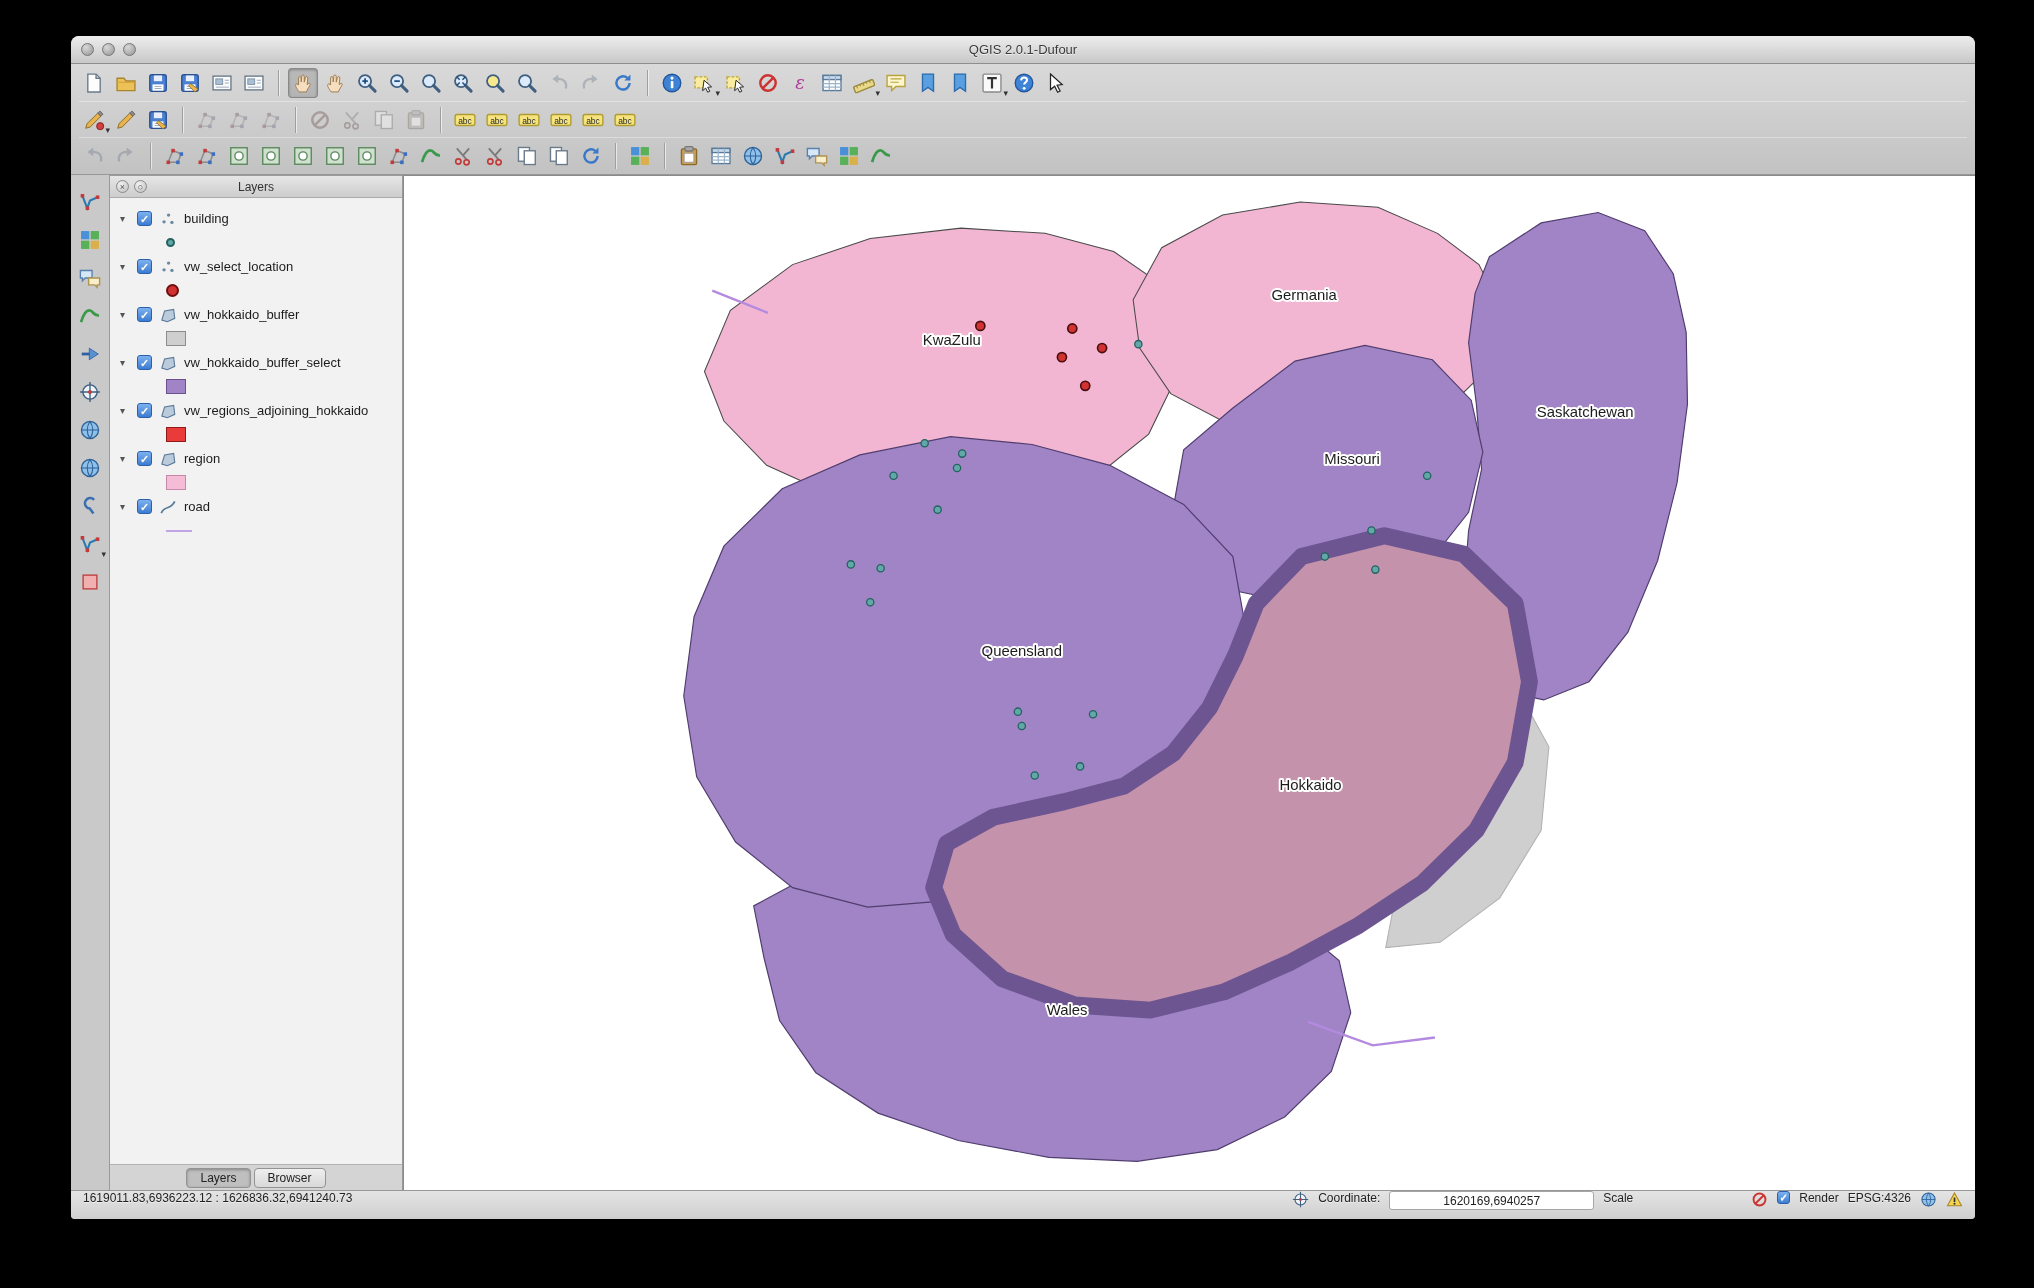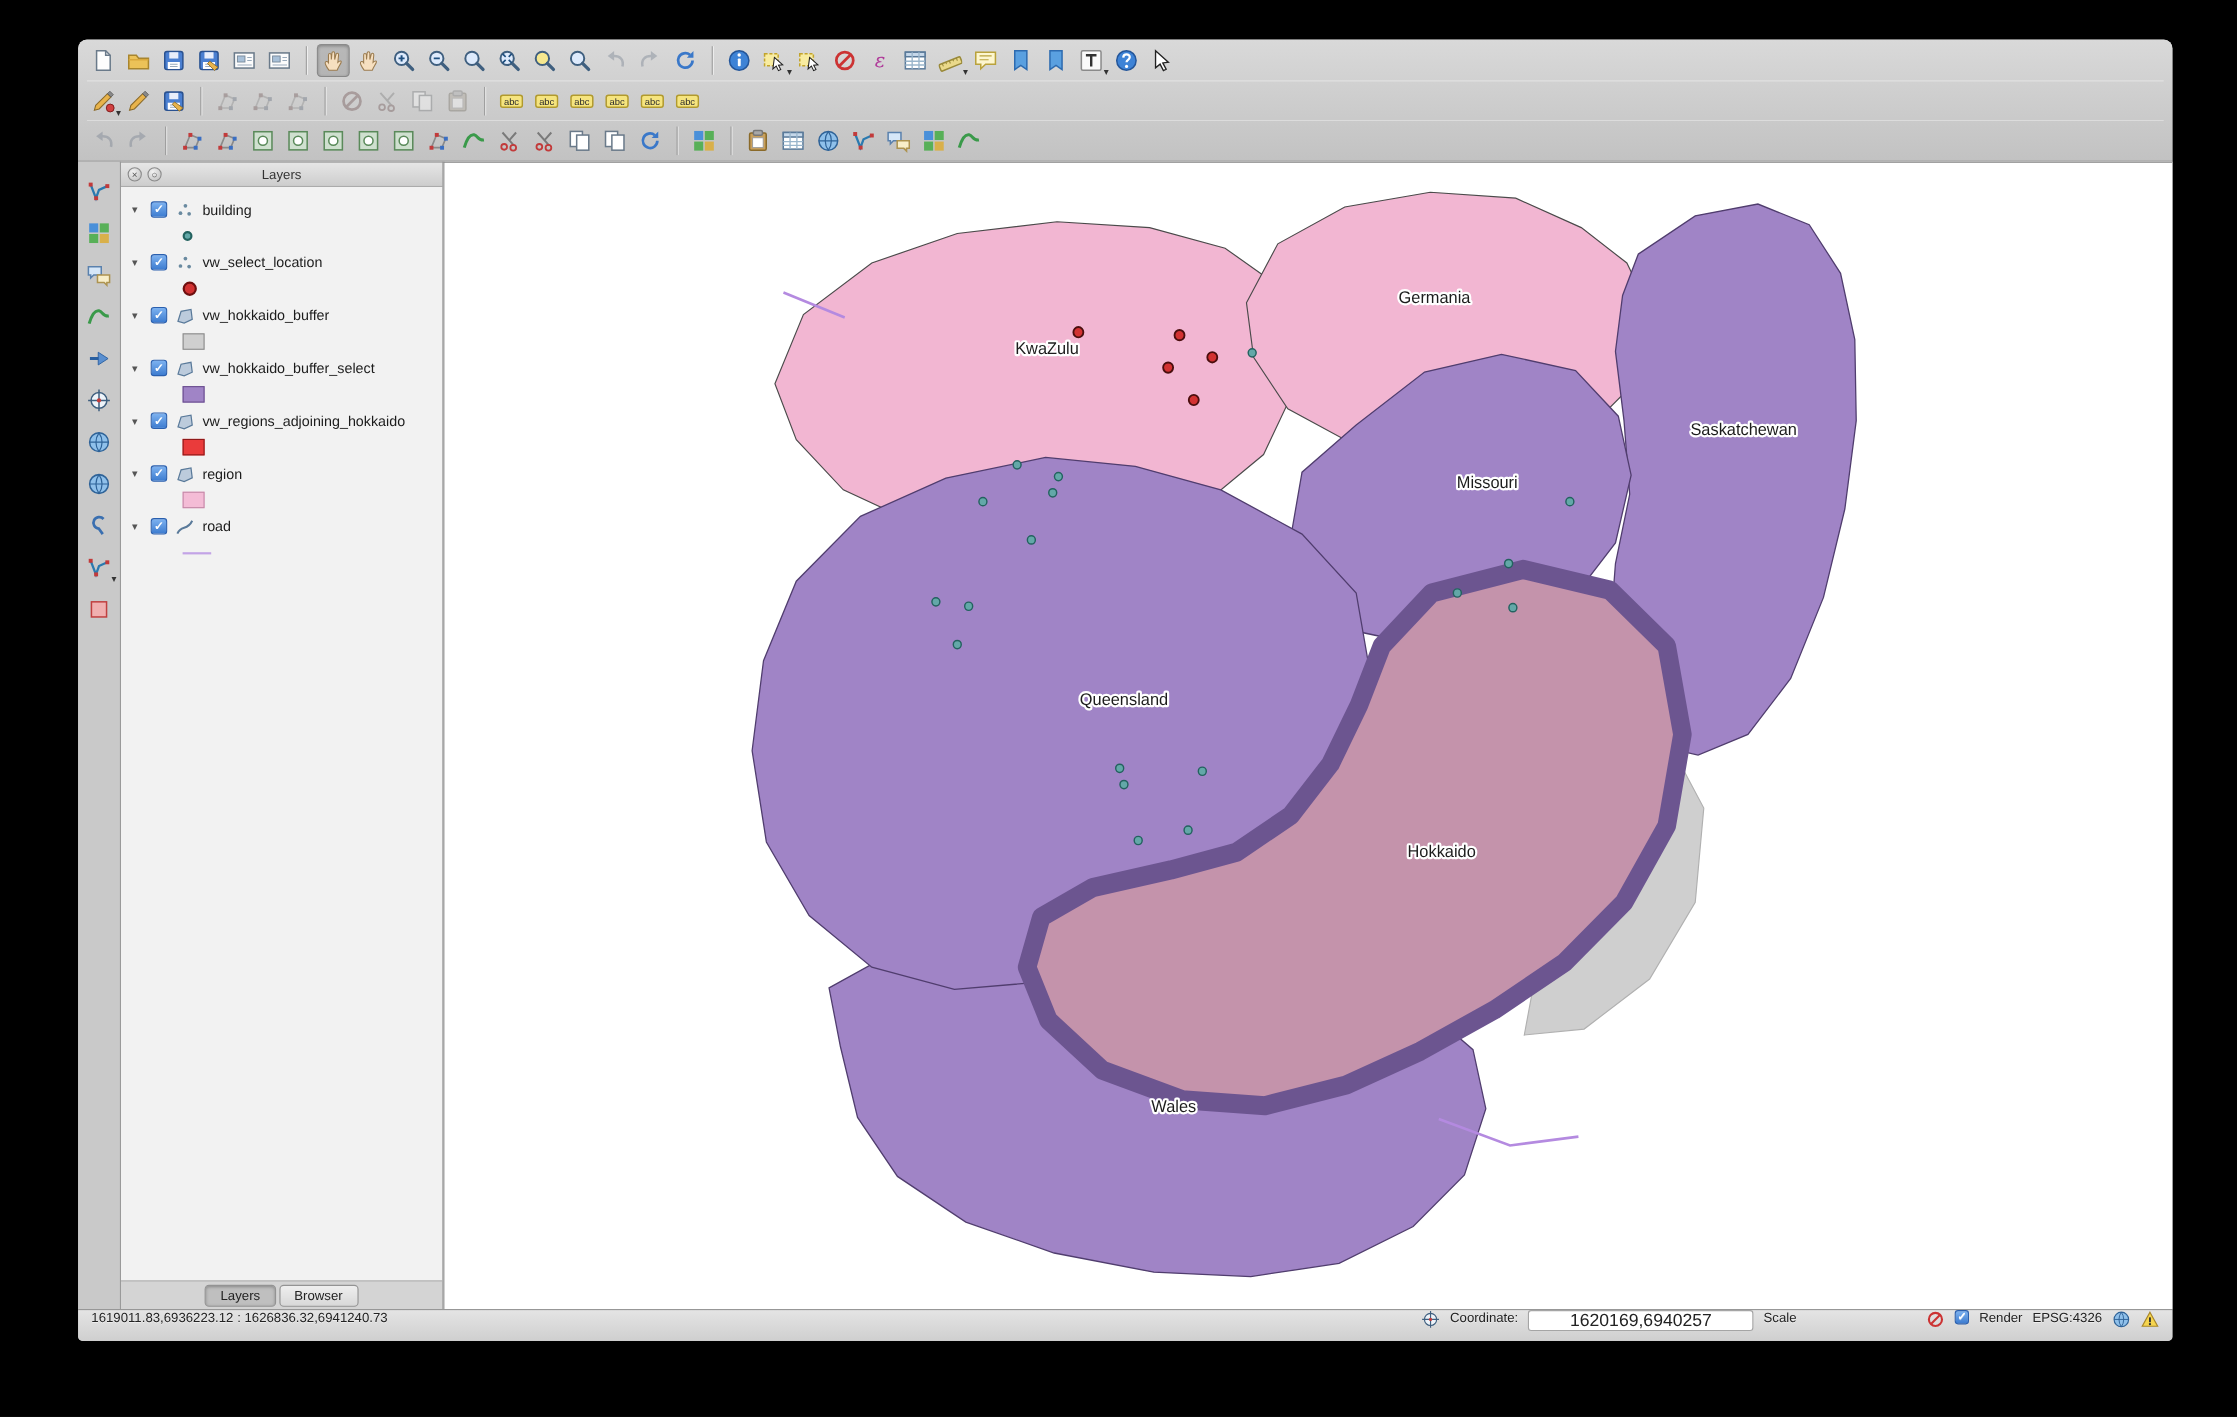--- a/index.html
+++ b/index.html
@@ -87,21 +87,21 @@
     stroke-linejoin:round; text-anchor:middle; }
 
   
   .statusbar { flex:none; height:29px; background:linear-gradient(#e4e4e4,#cfcfcf);
     border-top:1px solid #979797; display:flex; align-items:flex-start; font-size:12px;
     color:#222; padding:0 12px; gap:9px; text-shadow:0 1px 0 rgba(255,255,255,.5); }
   .sb-spacer { flex:1; }
   .sb-icon { width:17px; height:17px; flex:none; }
   .sb-field { background:#fff; border:1px solid #a5a5a5; border-radius:3px;
     height:19px; min-width:205px; display:flex; align-items:center;
-    justify-content:center; font-size:16px; text-shadow:none; }
+    justify-content:center; font-size:12px; text-shadow:none; }
   .sb-combo { background:#fff; border:1px solid #a5a5a5; border-radius:3px;
     height:19px; min-width:100px; display:flex; align-items:center;
     padding:0 3px 0 8px; gap:6px; font-size:12px; text-shadow:none;margin-top:44px; }
   .combo-arrow { font-size:9px; color:#444; background:#e3e3e3;
     border-left:1px solid #bbb; padding:2px 2px; align-self:stretch;
     display:flex; align-items:center; }
   .sb-cb { width:13px; height:13px; font-size:10px; line-height:12px; }
 </style>
 </head>
 <body>
@@ -301,20 +301,28 @@
         <path d="M2.5 12.5L5 4.5l8-1.5 1 8-6.5 3z" fill="#bccbdc" stroke="#5a7a9a"></path>
       </symbol>
 <symbol id="lyr-line" viewBox="0 0 16 16">
         <path d="M2 13.5C5 6 10 11.5 14 3" fill="none" stroke="#5a7a9a" stroke-width="1.6"></path>
       </symbol>
 </defs>
 </svg>
 
 <div class="window">
 
+  <div class="titlebar">
+    <div class="traffic">
+      <span class="light"></span>
+      <span class="light"></span>
+      <span class="light"></span>
+    </div>
+    <span class="title">QGIS 2.0.1-Dufour</span>
+  </div>
 
   <div class="toolbars">
     <div class="trow">
         <span class="tbtn">
           <svg class="ticon" viewBox="0 0 16 16">
             <use href="#page"></use>
           </svg>
         </span>
         <span class="tbtn">
           <svg class="ticon" viewBox="0 0 16 16">

